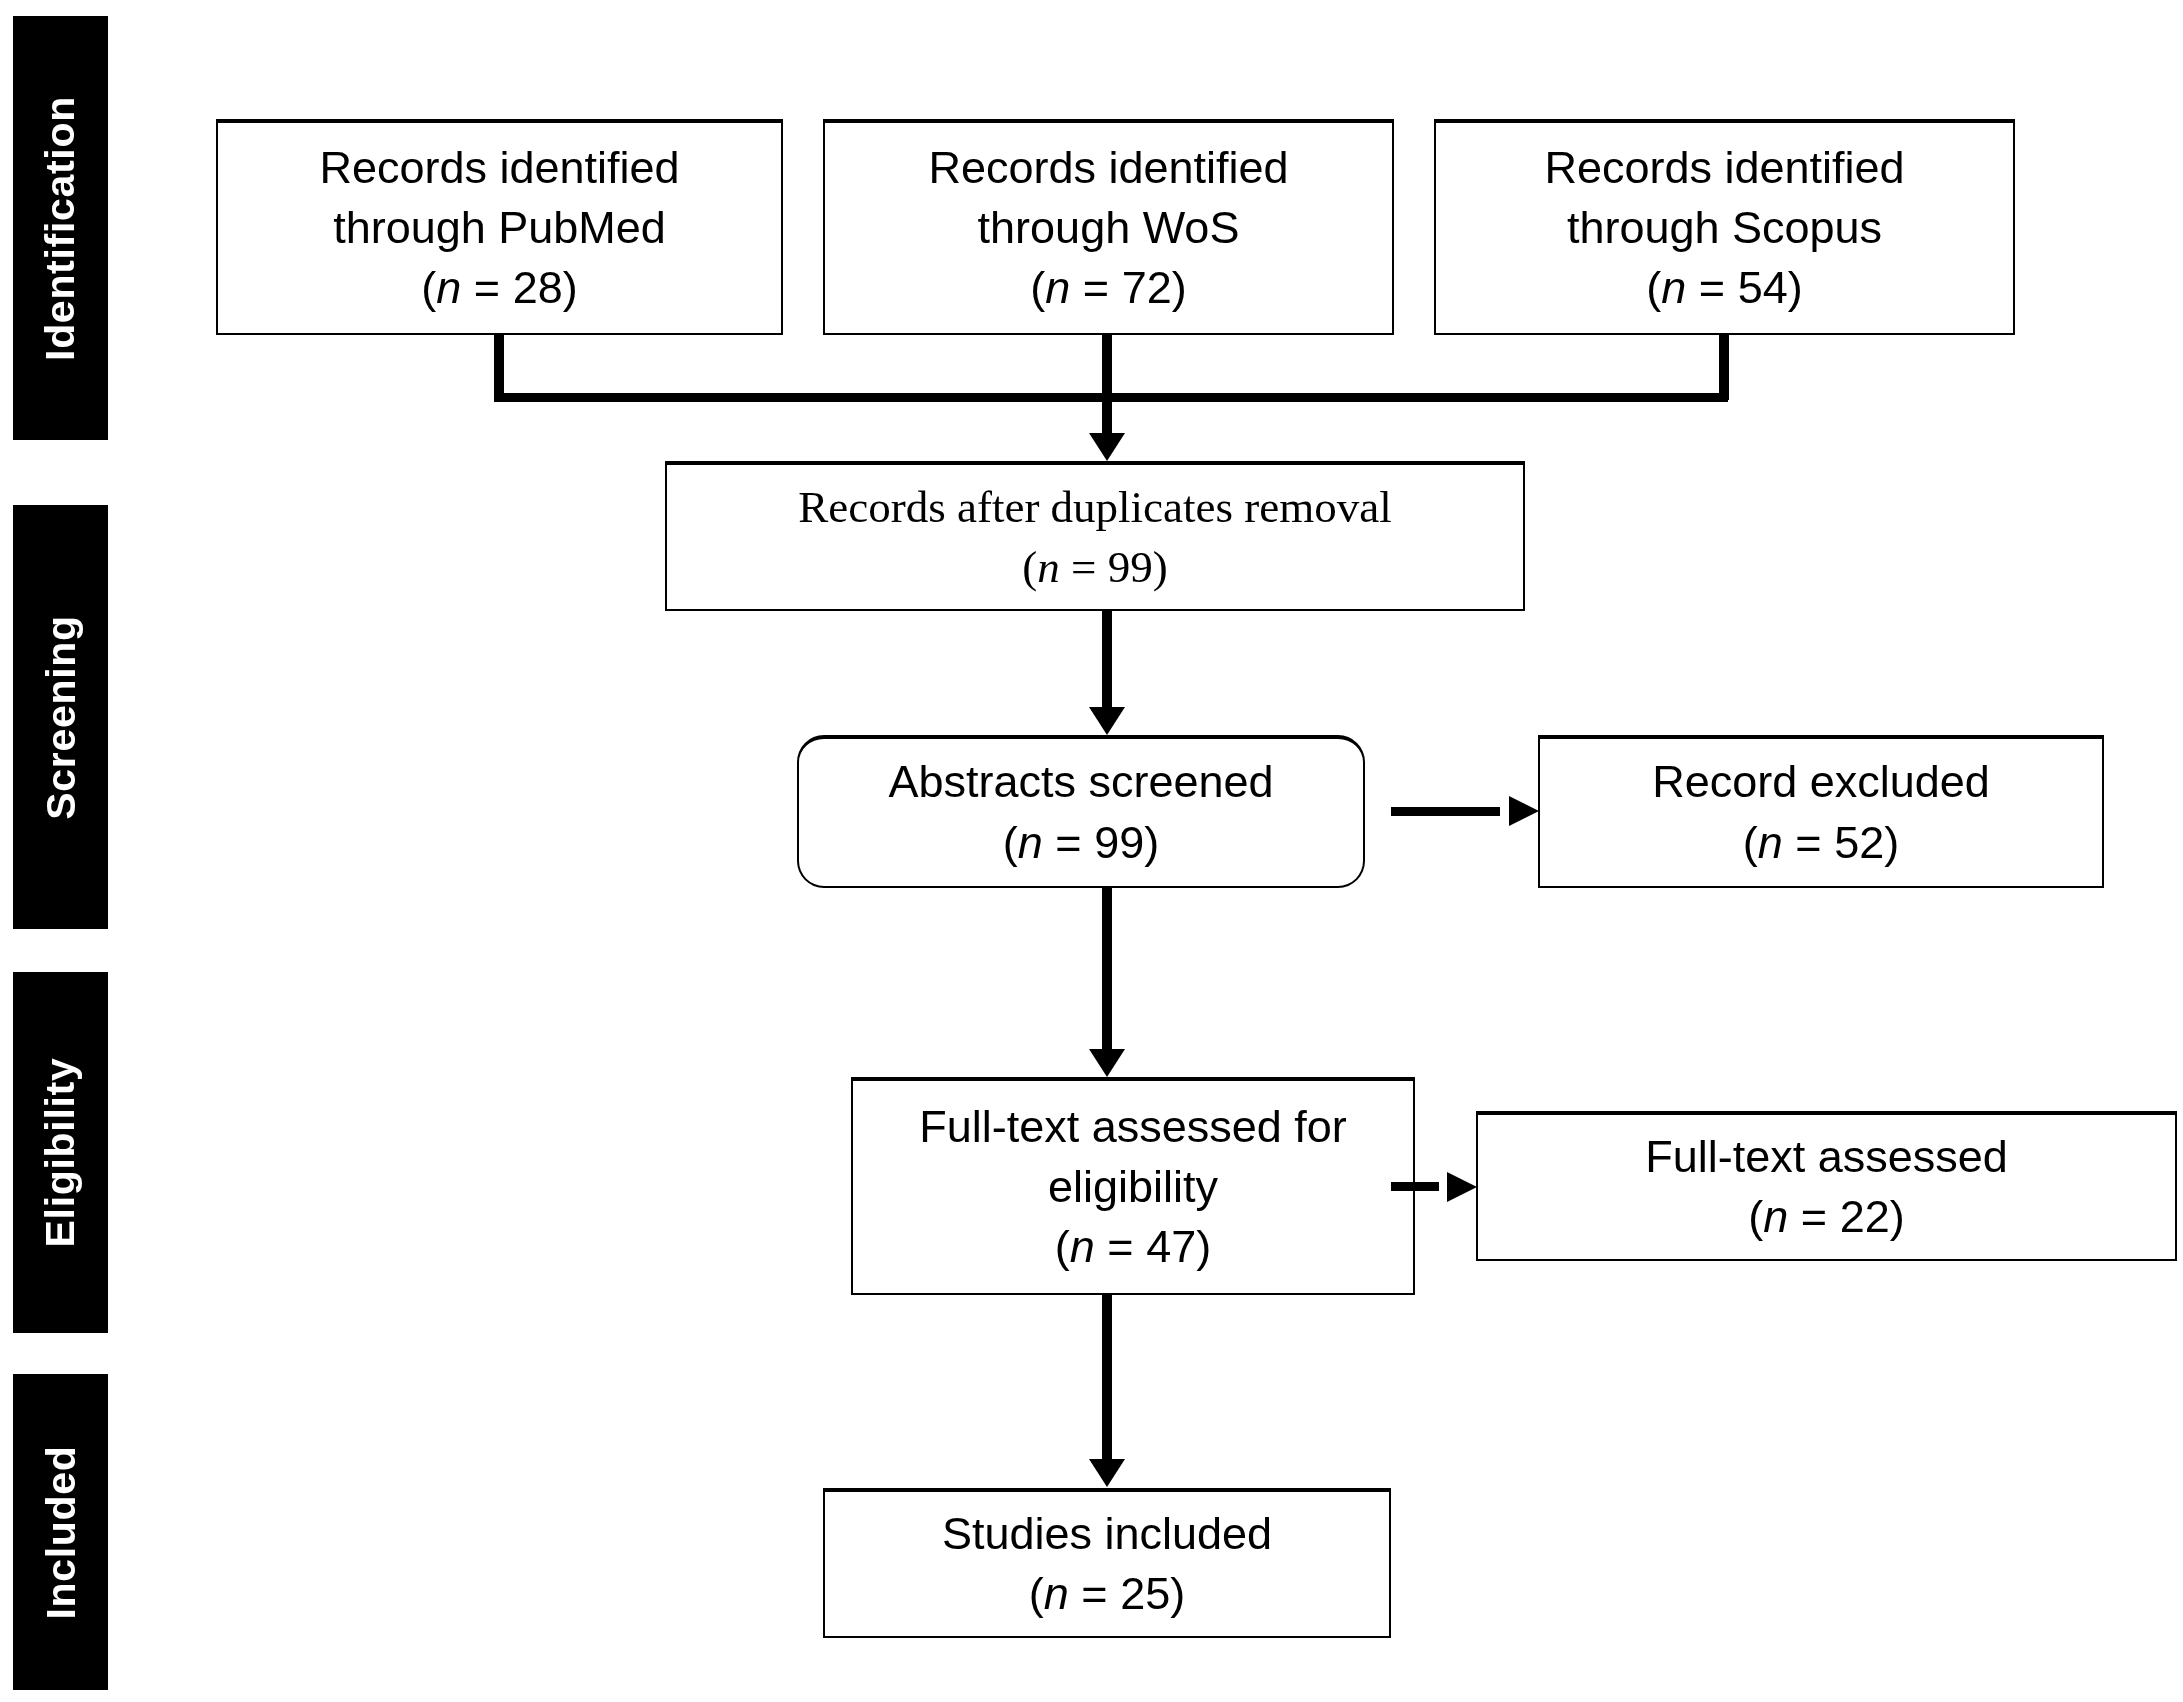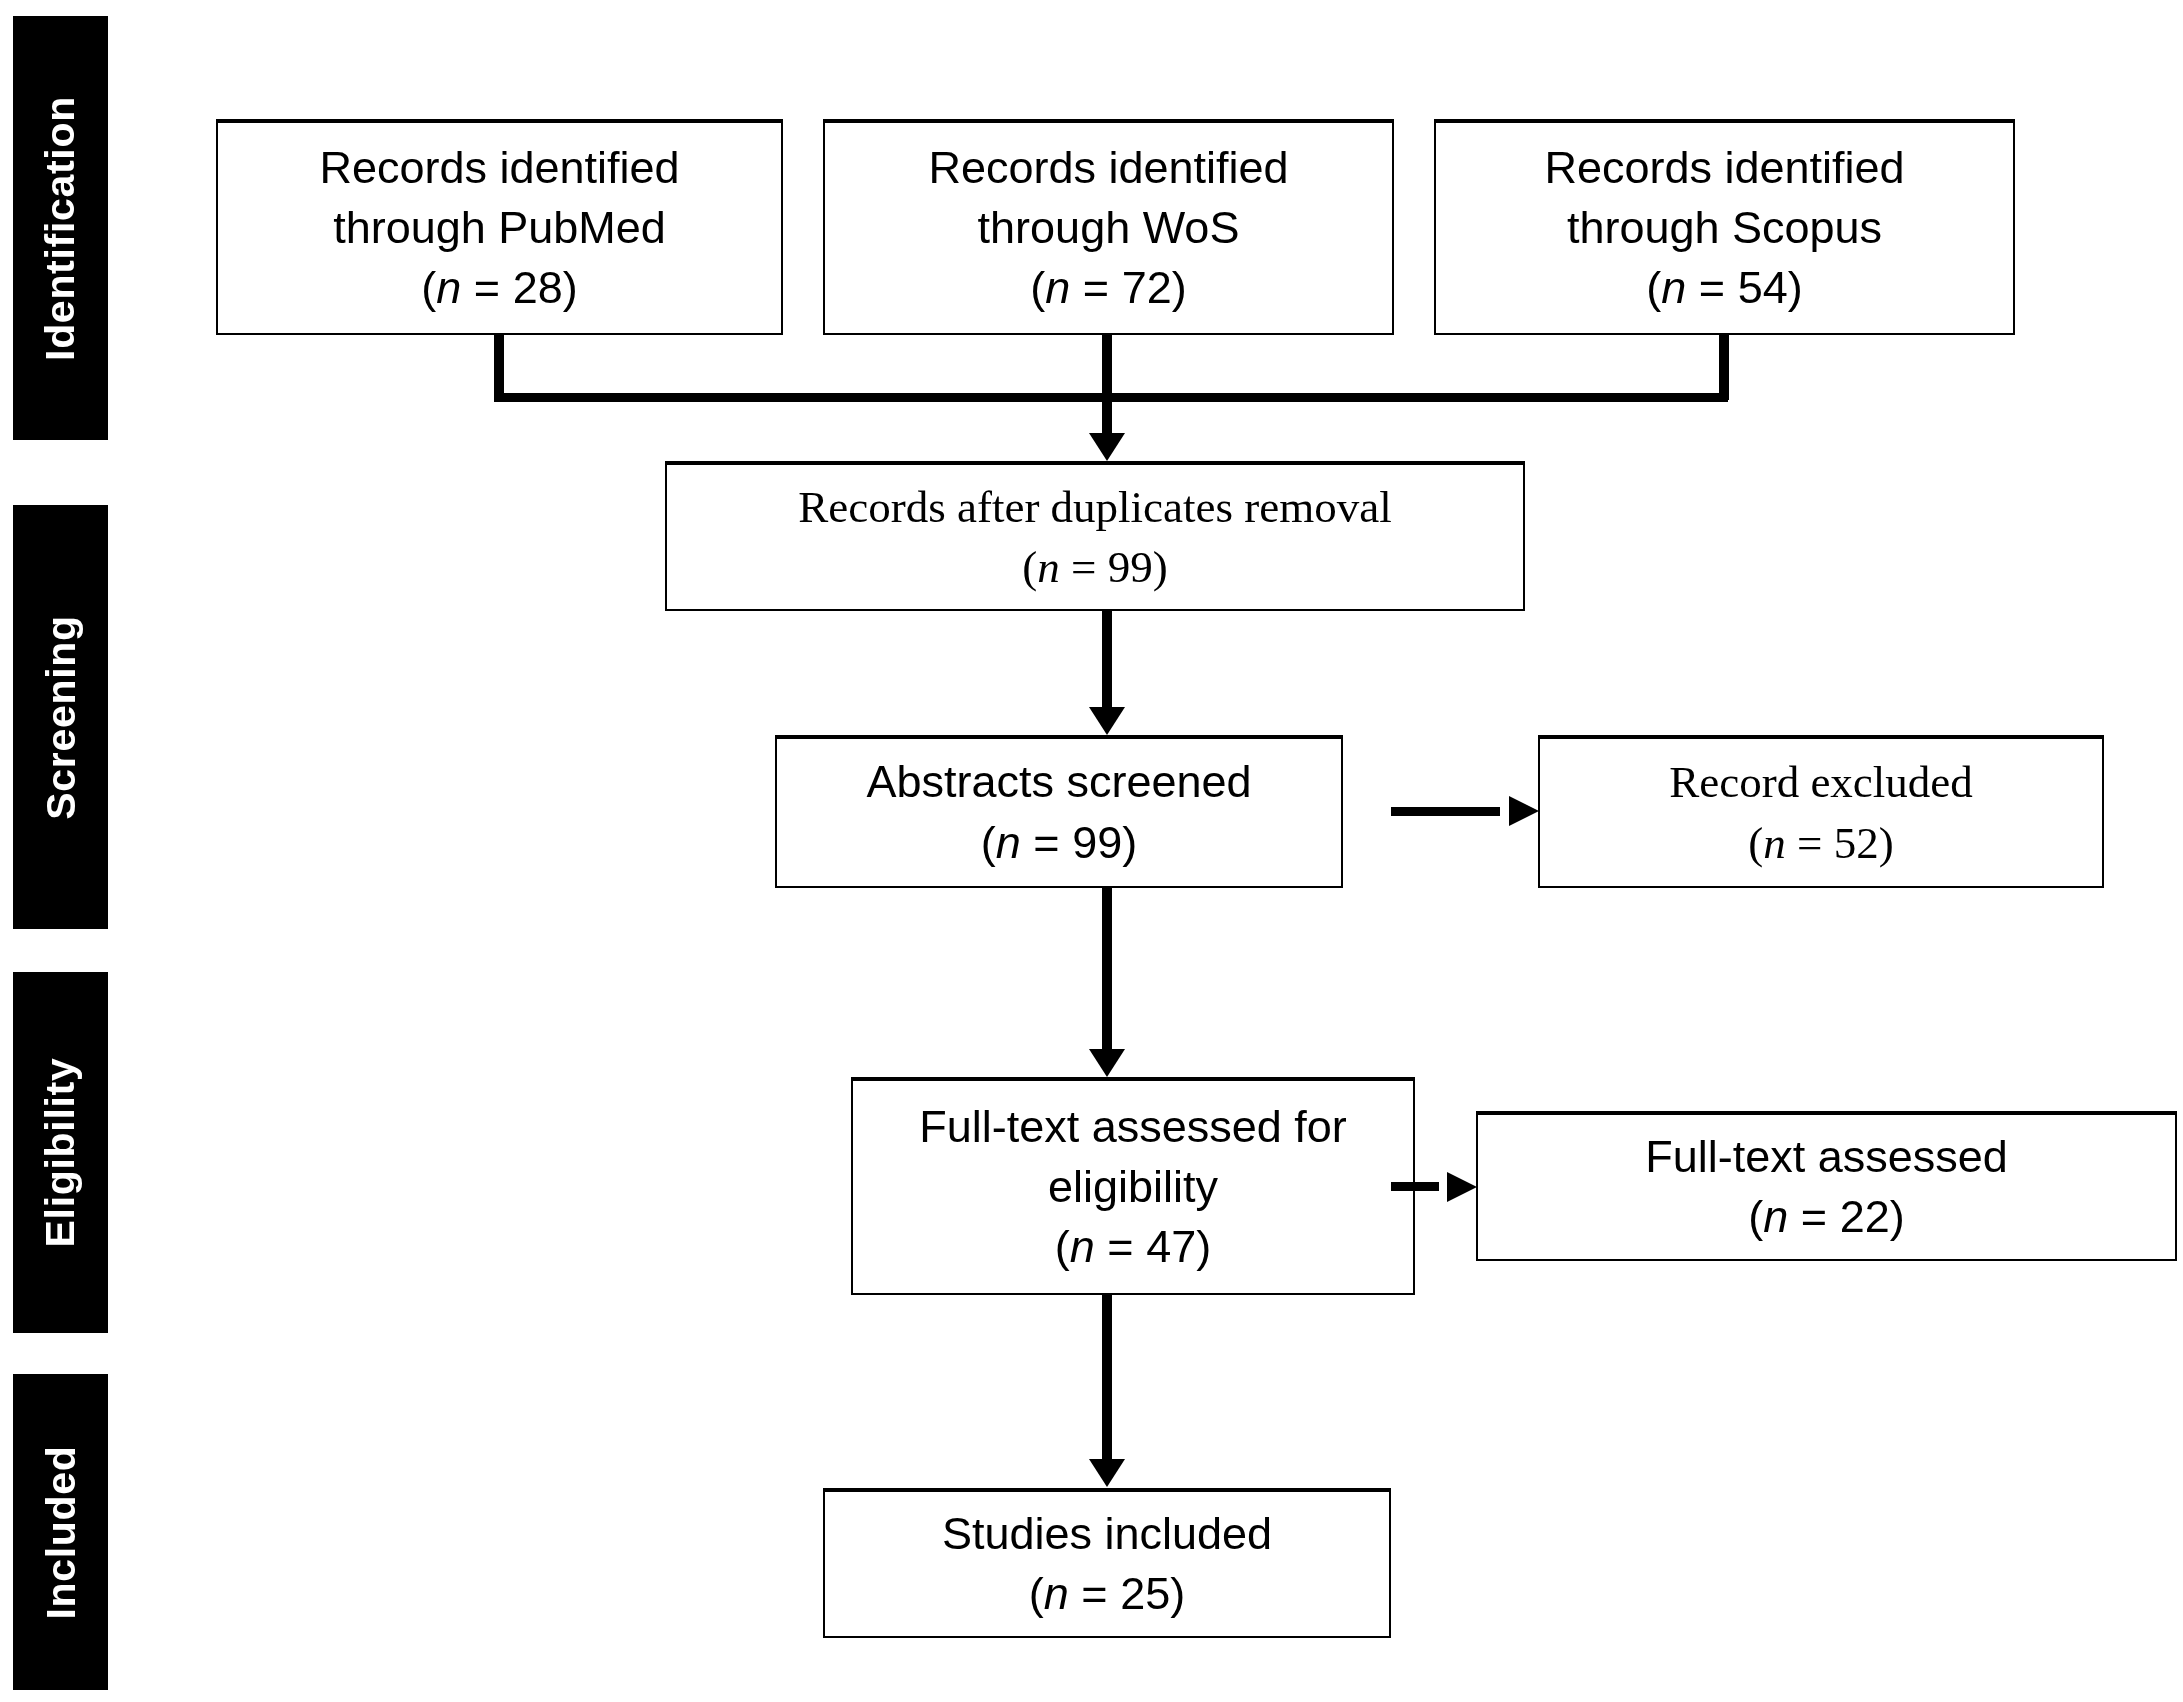--- a/index.html
+++ b/index.html
@@ -53,22 +53,22 @@
     justify-content: center;
     text-align: center;
     font-size: 45px;
     line-height: 1.34;
   }
   .flow-box .box-label { white-space: pre-line; }
   #box-pubmed            { left: 216px;  top: 119px;  width: 567px;  height: 216px; }
   #box-wos               { left: 823px; top: 119px;  width: 571px;  height: 216px; }
   #box-scopus            { left: 1434px; top: 119px;  width: 581px;  height: 216px; }
   #box-duplicates        { left: 665px;  top: 461px;  width: 860px; height: 150px; font-family: Liberation Serif, serif; }
-  #box-abstracts         { left: 775px; top: 735px; width: 568px;  height: 153px; }
-  #box-record-excluded   { left: 1538px; top: 735px; width: 566px;  height: 153px; font-family: Liberation Serif, serif; }
+  #box-abstracts         { left: 797px; top: 735px; width: 568px;  height: 153px; border-radius: 27px; }
+  #box-record-excluded   { left: 1538px; top: 735px; width: 566px;  height: 153px; }
   #box-fulltext          { left: 827px; top: 1077px; width: 564px;  height: 218px; margin-left: 24px; }
   #box-fulltext-excluded { left: 1476px; top: 1111px; width: 701px;  height: 150px; }
   #box-included          { left: 823px; top: 1488px; width: 568px;  height: 150px; }
 
   
   .vline, .hline { position: absolute; background: #000000; }
   #stub-pubmed   { left: 494px;  top: 335px;  width: 10px;   height: 65px;  }
   #stub-scopus   { left: 1719px; top: 335px;  width: 10px;   height: 65px;  }
   #merge-line    { left: 494px;  top: 393px;  width: 1234px; height: 9.2px;  }
   #shaft-merge-down { left: 1102px; top: 335px;  width: 10px; height: 99px; }

